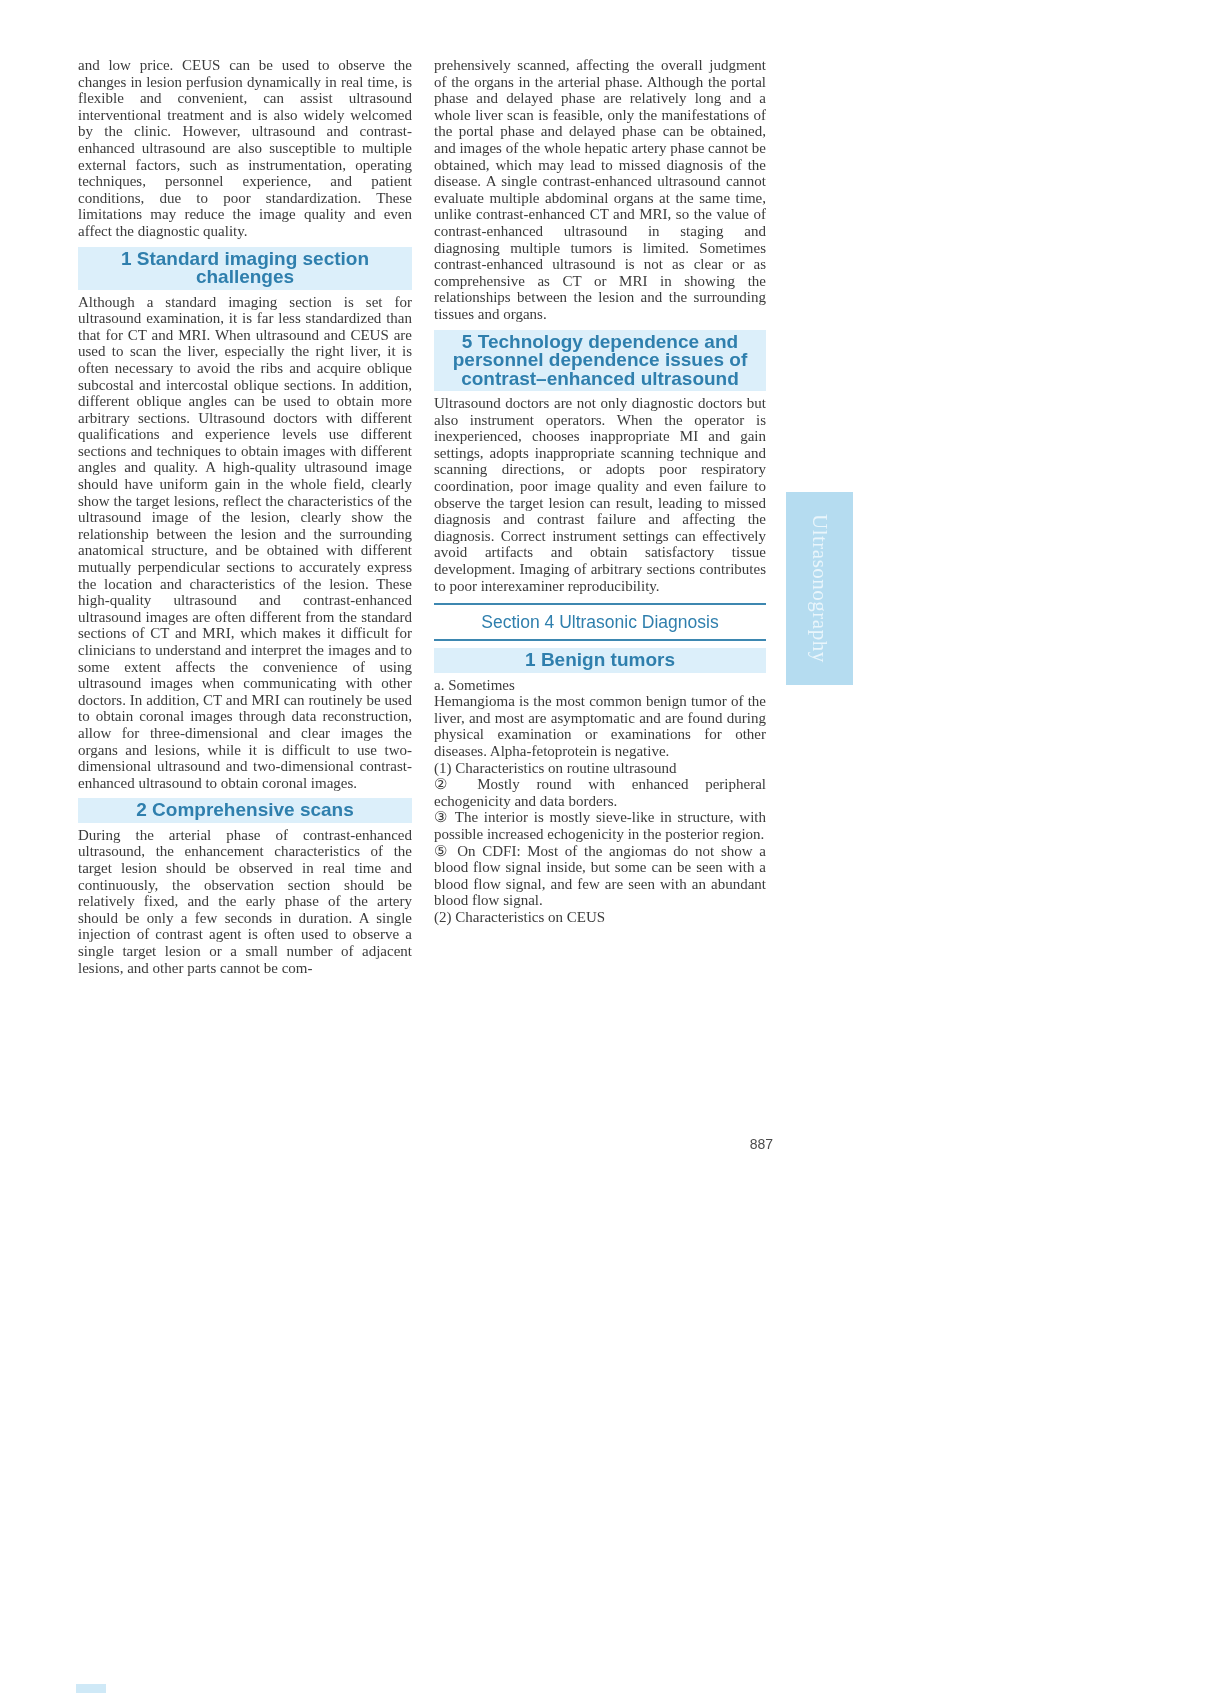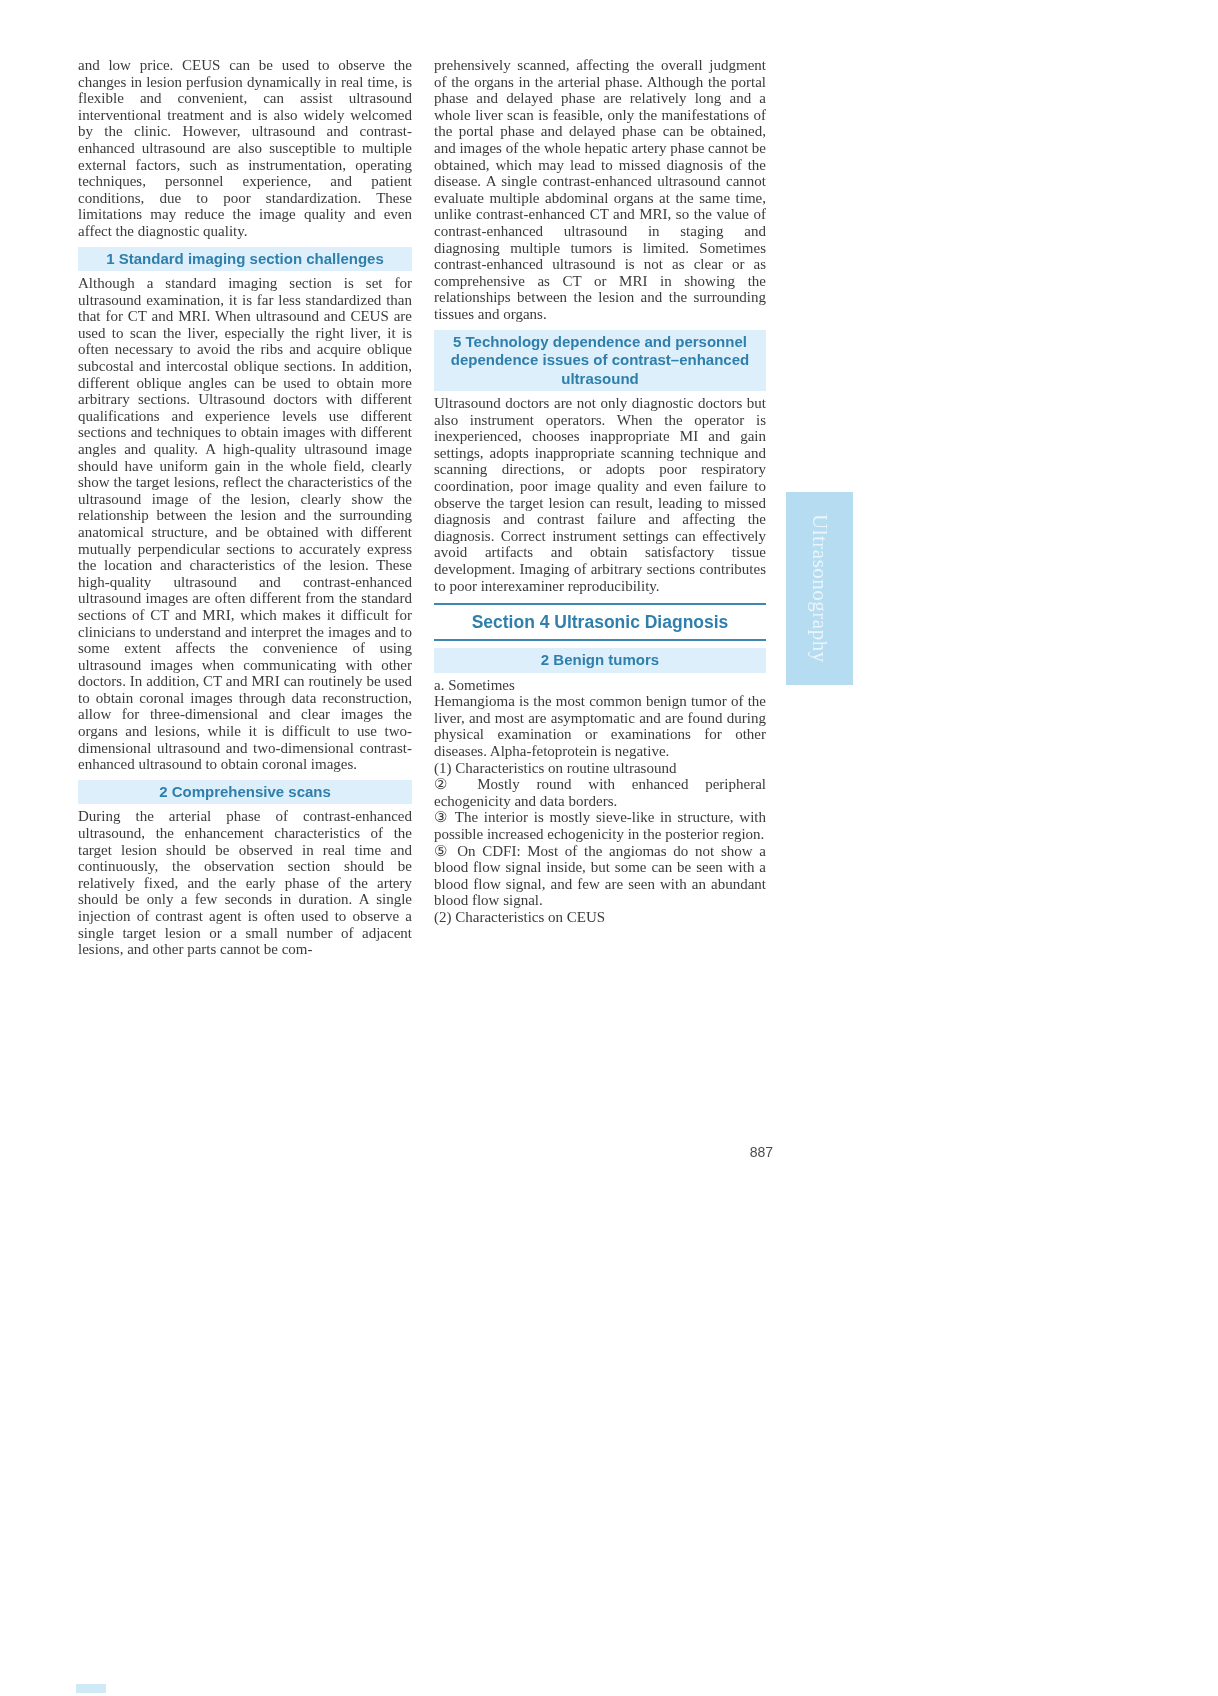--- a/index.html
+++ b/index.html
@@ -20,30 +20,30 @@
     text-align: justify;
   }
   .col-left  { left: 78px;  width: 334px; }
   .col-right { left: 434px; width: 332px; }
   .col p { margin: 0; }
   .strip-heading {
     background: #dceffa;
     color: #2f7fad;
     font-family: "Liberation Sans", sans-serif;
     font-weight: bold;
-    font-size: 15px;
+    font-size: 19px;
     line-height: 18.5px;
     text-align: center;
     padding: 3px 8px;
     margin: 7px 0 4px 0;
   }
   .section-heading {
     color: #2f7fad;
     font-family: "Liberation Sans", sans-serif;
-    font-weight: bold;
+    font-weight: normal;
     font-size: 17.5px;
     line-height: 20px;
     text-align: center;
     border-top: 2px solid #3d87b0;
     border-bottom: 2px solid #3d87b0;
     padding: 7px 0;
     margin: 9px 0 5px 0;
   }
   .side-tab {
     position: absolute;
@@ -66,21 +66,20 @@
   }
   .page-number {
     position: absolute;
     left: 680px;
     top: 1136px;
     width: 93px;
     text-align: right;
     font-family: "Liberation Sans", sans-serif;
     font-size: 14px;
     color: #4a4a4a;
-    margin-top: 8px;
   }
   .footer-mark {
     position: absolute;
     left: 76px;
     top: 1684px;
     width: 30px;
     height: 9px;
     background: #cfe9f7;
   }
 </style>
@@ -95,21 +94,21 @@
     <p>Although a standard imaging section is set for ultrasound examination, it is far less standardized than that for CT and MRI. When ultrasound and CEUS are used to scan the liver, especially the right liver, it is often necessary to avoid the ribs and acquire oblique subcostal and intercostal oblique sections. In addition, different oblique angles can be used to obtain more arbitrary sections. Ultrasound doctors with different qualifications and experience levels use different sections and techniques to obtain images with different angles and quality. A high-quality ultrasound image should have uniform gain in the whole field, clearly show the target lesions, reflect the characteristics of the ultrasound image of the lesion, clearly show the relationship between the lesion and the surrounding anatomical structure, and be obtained with different mutually perpendicular sections to accurately express the location and characteristics of the lesion. These high-quality ultrasound and contrast-enhanced ultrasound images are often different from the standard sections of CT and MRI, which makes it difficult for clinicians to understand and interpret the images and to some extent affects the convenience of using ultrasound images when communicating with other doctors. In addition, CT and MRI can routinely be used to obtain coronal images through data reconstruction, allow for three-dimensional and clear images the organs and lesions, while it is difficult to use two-dimensional ultrasound and two-dimensional contrast-enhanced ultrasound to obtain coronal images.</p>
     <div class="strip-heading">2 Comprehensive scans</div>
     <p>During the arterial phase of contrast-enhanced ultrasound, the enhancement characteristics of the target lesion should be observed in real time and continuously, the observation section should be relatively fixed, and the early phase of the artery should be only a few seconds in duration. A single injection of contrast agent is often used to observe a single target lesion or a small number of adjacent lesions, and other parts cannot be com-</p>
   </div>
 
   <div class="col col-right">
     <p>prehensively scanned, affecting the overall judgment of the organs in the arterial phase. Although the portal phase and delayed phase are relatively long and a whole liver scan is feasible, only the manifestations of the portal phase and delayed phase can be obtained, and images of the whole hepatic artery phase cannot be obtained, which may lead to missed diagnosis of the disease. A single contrast-enhanced ultrasound cannot evaluate multiple abdominal organs at the same time, unlike contrast-enhanced CT and MRI, so the value of contrast-enhanced ultrasound in staging and diagnosing multiple tumors is limited. Sometimes contrast-enhanced ultrasound is not as clear or as comprehensive as CT or MRI in showing the relationships between the lesion and the surrounding tissues and organs.</p>
     <div class="strip-heading">5 Technology dependence and personnel dependence issues of contrast–enhanced ultrasound</div>
     <p>Ultrasound doctors are not only diagnostic doctors but also instrument operators. When the operator is inexperienced, chooses inappropriate MI and gain settings, adopts inappropriate scanning technique and scanning directions, or adopts poor respiratory coordination, poor image quality and even failure to observe the target lesion can result, leading to missed diagnosis and contrast failure and affecting the diagnosis. Correct instrument settings can effectively avoid artifacts and obtain satisfactory tissue development. Imaging of arbitrary sections contributes to poor interexaminer reproducibility.</p>
     <div class="section-heading">Section 4 Ultrasonic Diagnosis</div>
-    <div class="strip-heading">2 Benign tumors</div>
+    <div class="strip-heading">1 Benign tumors</div>
     <p>a. Sometimes</p>
     <p>Hemangioma is the most common benign tumor of the liver, and most are asymptomatic and are found during physical examination or examinations for other diseases. Alpha-fetoprotein is negative.</p>
     <p>(1) Characteristics on routine ultrasound</p>
     <p>② Mostly round with enhanced peripheral echogenicity and data borders.</p>
     <p>③ The interior is mostly sieve-like in structure, with possible increased echogenicity in the posterior region.</p>
     <p>⑤ On CDFI: Most of the angiomas do not show a blood flow signal inside, but some can be seen with a blood flow signal, and few are seen with an abundant blood flow signal.</p>
     <p>(2) Characteristics on CEUS</p>
   </div>
 
   <div class="side-tab">

